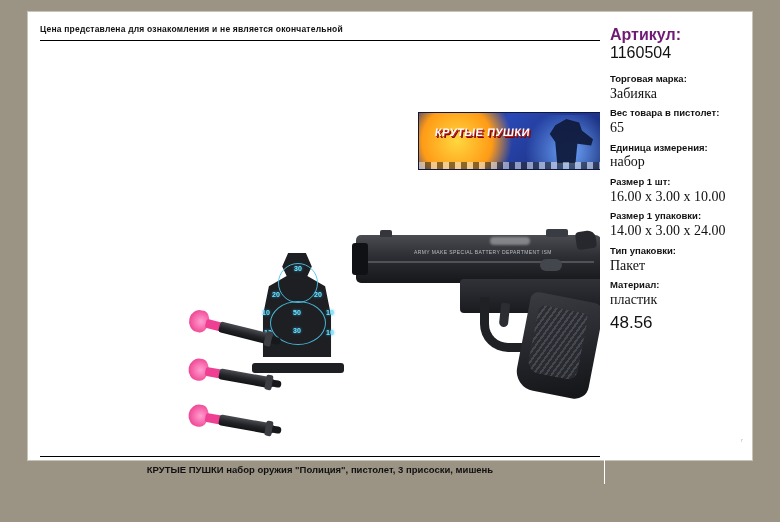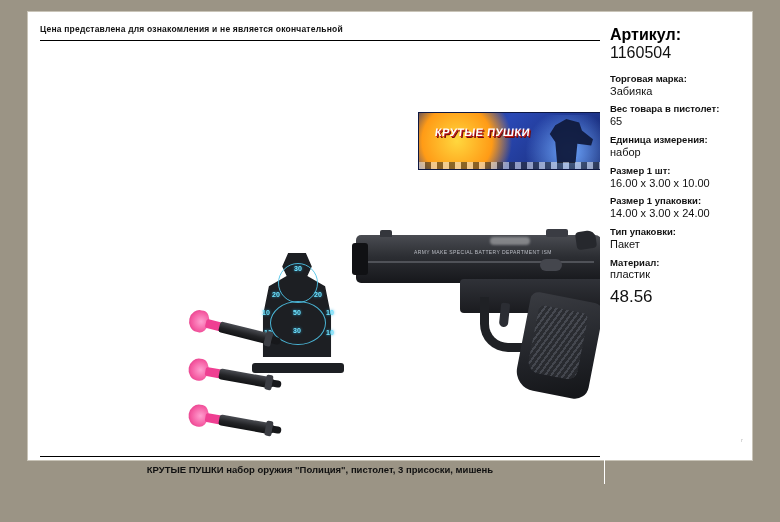--- a/index.html
+++ b/index.html
@@ -78,42 +78,43 @@
   
   .specs {
     position: absolute;
     left: 582px;
     top: 14px;
     width: 136px;
   }
   .sku-label {
     font-size: 16px;
     font-weight: bold;
-    color: #000000;
+    color: #701a75;
     line-height: 1.15;
   }
   .sku-value {
     font-size: 16px;
     color: #111;
     line-height: 1.15;
     margin-bottom: 10px;
   }
   .spec-row {
     margin-bottom: 5px;
   }
   .spec-label {
     font-size: 9.5px;
     font-weight: bold;
     color: #111;
     line-height: 1.25;
   }
   .spec-value {
-    font-size: 11px;
+    font-size: 14px;
     color: #111;
     line-height: 1.25;
+    font-family: Liberation Serif, serif;
   }
   .price-label {
     margin-top: 8px;
     font-size: 17px;
     font-weight: bold;
     color: #111;
     line-height: 1.1;
   }
   .price-value {
     font-size: 17px;

